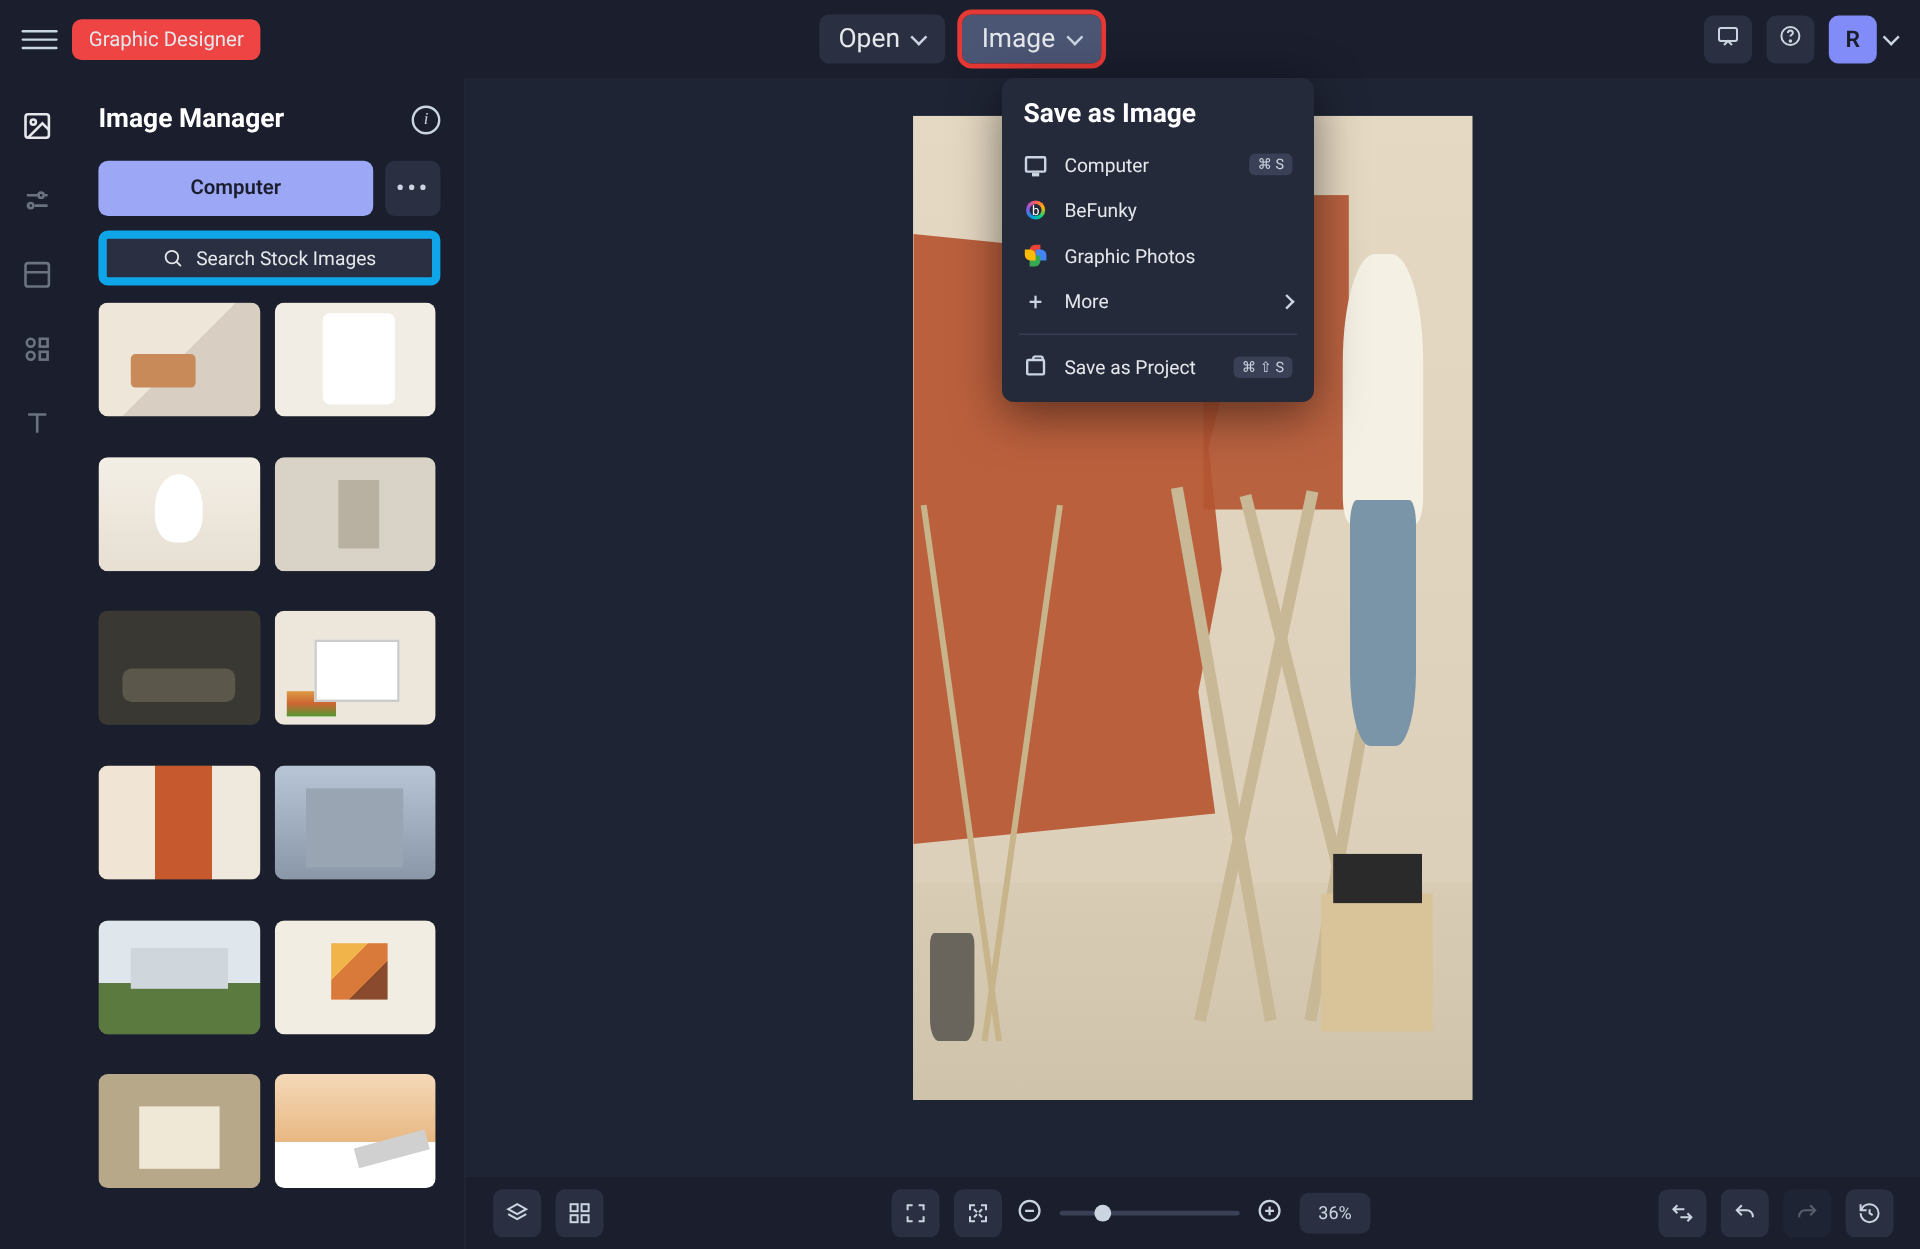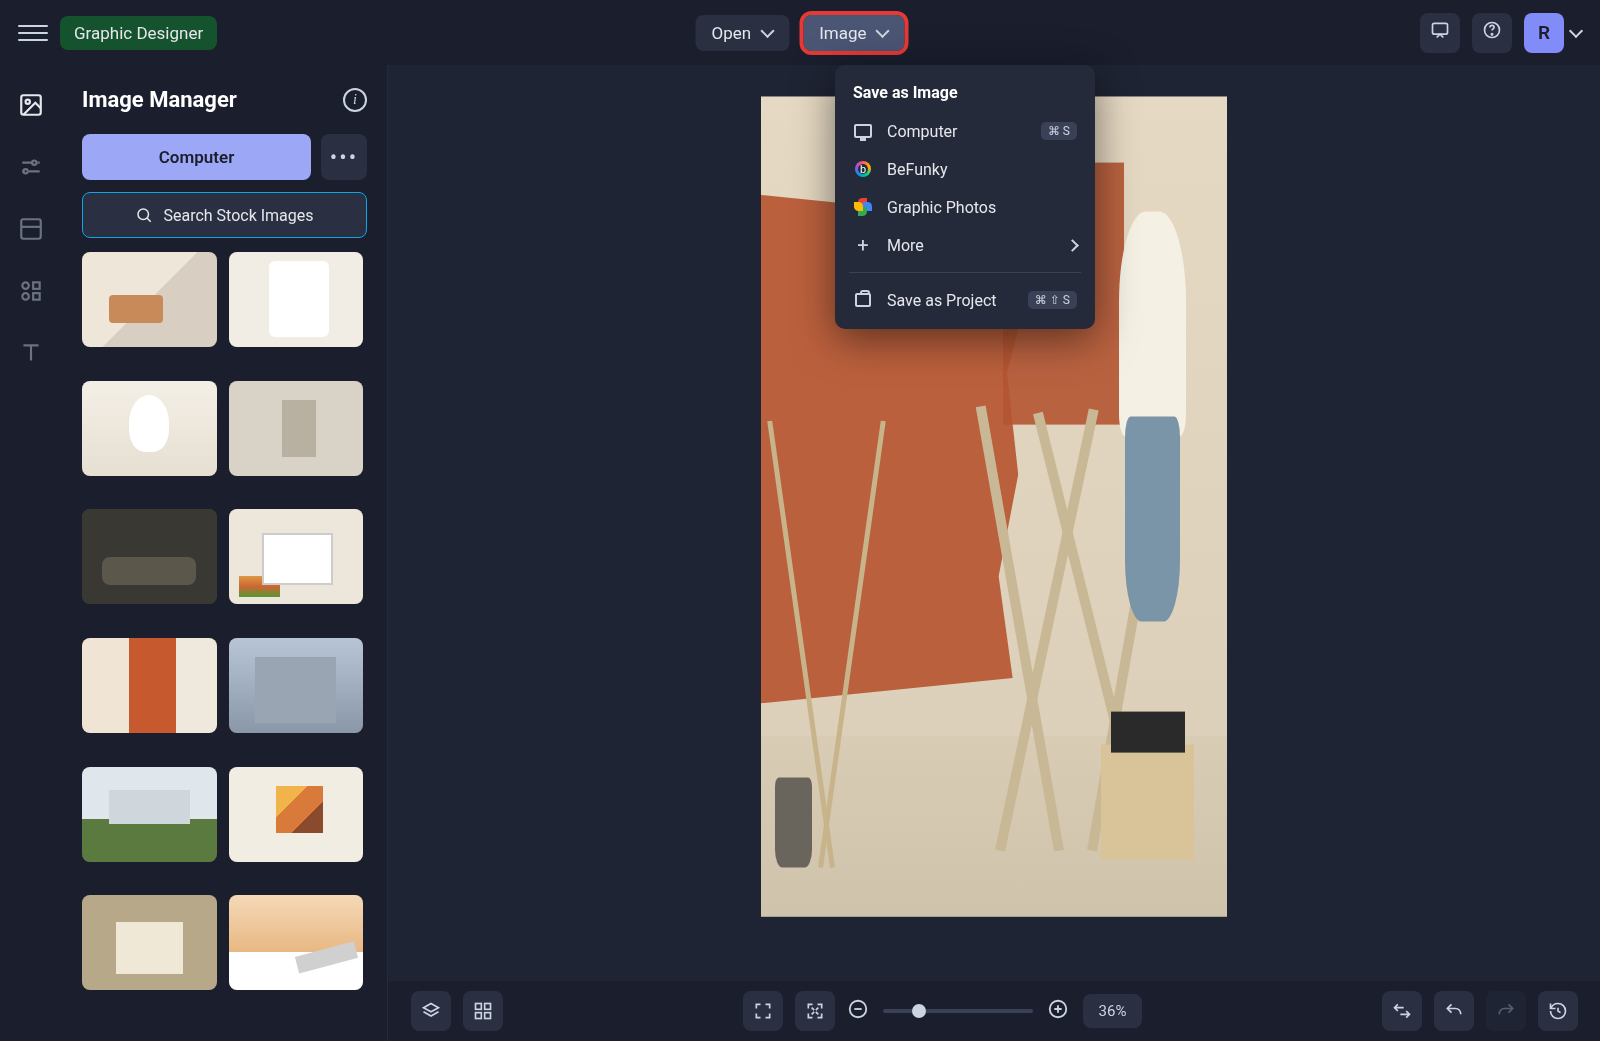--- a/index.html
+++ b/index.html
@@ -2,23 +2,23 @@
 <html><head>
 <meta charset="utf-8">
 <style>
 * { box-sizing: border-box; margin:0; padding:0; font-family: -apple-system, BlinkMacSystemFont, "Segoe UI", Roboto, sans-serif; }
 html,body { width:1600px; height:1041px; background:#1a1e2d; color:#e5e7eb; overflow:hidden; }
 
 
 .header { position:absolute; top:0; left:0; right:0; height:65px; background:#1a1e2d; display:flex; align-items:center; padding:0 18px; }
 .hamburger { width:30px; height:30px; display:flex; flex-direction:column; justify-content:center; gap:5px; margin-right:12px; cursor:pointer; }
 .hamburger span { height:2px; background:#cbd5e1; border-radius:2px; }
-.app-title { background:#14532d; border-radius:8px; padding:7px 14px; font-size:17px; color:#e5e7eb; }
+.app-title { background:#ef4444; border-radius:8px; padding:7px 14px; font-size:17px; color:#e5e7eb; }
 .header-center { position:absolute; left:50%; transform:translateX(-50%); display:flex; gap:14px; align-items:center; }
-.dd-btn { background:#2a3042; border-radius:8px; padding:8px 16px; font-size:17px; color:#e5e7eb; display:flex; align-items:center; gap:10px; cursor:pointer; }
+.dd-btn { background:#2a3042; border-radius:8px; padding:8px 16px; font-size:22px; color:#e5e7eb; display:flex; align-items:center; gap:10px; cursor:pointer; }
 .dd-btn.save-highlight { background:#4b5574; outline:4px solid #e53935; outline-offset:0; }
 .chev { width:12px; height:12px; position:relative; }
 .chev::before { content:""; position:absolute; width:8px; height:8px; border-right:2px solid #cbd5e1; border-bottom:2px solid #cbd5e1; transform:rotate(45deg); top:-1px; left:1px; }
 .header-right { margin-left:auto; display:flex; align-items:center; gap:12px; }
 .hr-btn { width:40px; height:40px; background:#2a3042; border-radius:8px; display:flex; align-items:center; justify-content:center; cursor:pointer; color:#cbd5e1; font-size:20px; }
 .avatar-box { display:flex; align-items:center; gap:6px; }
 .avatar { width:40px; height:40px; background:#818cf8; border-radius:8px; display:flex; align-items:center; justify-content:center; font-weight:600; font-size:19px; color:#1a1e2d; }
 
 
 .rail { position:absolute; top:65px; left:0; width:62px; bottom:0; background:#1a1e2d; display:flex; flex-direction:column; align-items:center; padding-top:24px; gap:30px; }
@@ -26,21 +26,21 @@
 .rail-item.active { color:#e5e7eb; }
 
 
 .sidepanel { position:absolute; top:65px; left:62px; width:326px; bottom:0; background:#1a1e2d; padding:22px 20px; overflow:hidden; border-right:1px solid #262b3c; }
 .sp-head { display:flex; align-items:center; justify-content:space-between; margin-bottom:22px; }
 .sp-title { font-size:22px; font-weight:700; color:#fff; }
 .info-ic { width:24px; height:24px; border:2px solid #cbd5e1; border-radius:50%; display:flex; align-items:center; justify-content:center; font-size:14px; color:#cbd5e1; font-style:italic; font-family:serif; }
 .computer-row { display:flex; gap:10px; margin-bottom:12px; }
 .computer-btn { flex:1; background:#9ca8f5; color:#1a1e2d; font-weight:600; font-size:17px; border-radius:8px; height:46px; display:flex; align-items:center; justify-content:center; cursor:pointer; }
 .ellipsis-btn { width:46px; height:46px; background:#2a3042; border-radius:8px; display:flex; align-items:center; justify-content:center; cursor:pointer; color:#cbd5e1; font-size:22px; letter-spacing:2px; }
-.search-stock { height:46px; background:#2a3042; border:1px solid #0ea5e9; border-radius:8px; display:flex; align-items:center; justify-content:center; gap:10px; cursor:pointer; font-size:16px; color:#e5e7eb; margin-bottom:14px; }
+.search-stock { height:46px; background:#2a3042; border:7px solid #0ea5e9; border-radius:8px; display:flex; align-items:center; justify-content:center; gap:10px; cursor:pointer; font-size:16px; color:#e5e7eb; margin-bottom:14px; }
 .thumb-grid { display:grid; grid-template-columns:1fr 1fr; gap:12px; overflow-y:auto; height:760px; padding-right:4px; }
 .thumb { width:100%; aspect-ratio:1.7/1.2; border-radius:8px; background:#3a3a3a; position:relative; overflow:hidden; }
 
 
 .ph { position:absolute; inset:0; }
 .t1 .ph { background:linear-gradient(135deg,#efe6da 50%,#d8cfc2 50%); }
 .t1 .ph::after{content:"";position:absolute;left:20%;top:45%;width:40%;height:30%;background:#c98a5a;border-radius:4px;}
 .t2 .ph { background:#f1ede5; }
 .t2 .ph::after{content:"";position:absolute;left:30%;top:10%;width:45%;height:80%;background:#fff;border-radius:6px;}
 .t3 .ph { background:linear-gradient(#f4efe6,#e6dfd2); }
@@ -81,21 +81,21 @@
 .ll4{right:38%;transform:rotate(10deg);transform-origin:bottom;}
 .crate{position:absolute;right:7%;bottom:7%;width:20%;height:14%;background:#d9c49a;}
 .tray{position:absolute;right:9%;bottom:20%;width:16%;height:5%;background:#2a2a2a;}
 .bucket{position:absolute;left:3%;bottom:6%;width:8%;height:11%;background:#6a655c;border-radius:10% 10% 20% 20%;}
 .easel{position:absolute;left:5%;bottom:6%;width:18%;height:55%;}
 .easel .e1{position:absolute;bottom:0;left:40%;width:6%;height:100%;background:#c7b48a;transform:rotate(8deg);transform-origin:bottom;}
 .easel .e2{position:absolute;bottom:0;left:55%;width:6%;height:100%;background:#c7b48a;transform:rotate(-8deg);transform-origin:bottom;}
 
 
 .save-menu { position:absolute; top:65px; left:835px; width:260px; background:#252a3b; border-radius:10px; padding:14px 0 10px; box-shadow:0 10px 40px rgba(0,0,0,.5); z-index:50; }
-.sm-title { font-weight:700; font-size:16px; padding:4px 18px 10px; color:#fff; }
+.sm-title { font-weight:700; font-size:22px; padding:4px 18px 10px; color:#fff; }
 .sm-item { display:flex; align-items:center; gap:14px; padding:9px 18px; cursor:pointer; font-size:16px; color:#e5e7eb; }
 .sm-ic { width:20px; height:20px; display:flex; align-items:center; justify-content:center; flex-shrink:0; }
 .sm-short { margin-left:auto; background:#3a4157; border-radius:5px; padding:2px 7px; font-size:12px; color:#cbd5e1; }
 .sm-div { height:1px; background:#3a4157; margin:8px 14px; }
 .chev-r::before { content:""; display:block; width:7px; height:7px; border-right:2px solid #cbd5e1; border-bottom:2px solid #cbd5e1; transform:rotate(-45deg); }
 
 .ic-monitor{width:18px;height:14px;border:2px solid #cbd5e1;border-radius:2px;position:relative;}
 .ic-monitor::after{content:"";position:absolute;left:4px;bottom:-5px;width:6px;height:3px;background:#cbd5e1;}
 .ic-bef{width:16px;height:16px;border-radius:50%;background:conic-gradient(#ff5a5f,#ffb400,#00d084,#0693e3,#9b51e0,#ff5a5f);position:relative;}
 .ic-bef::after{content:"";position:absolute;inset:3px;background:#252a3b;border-radius:50%;}

